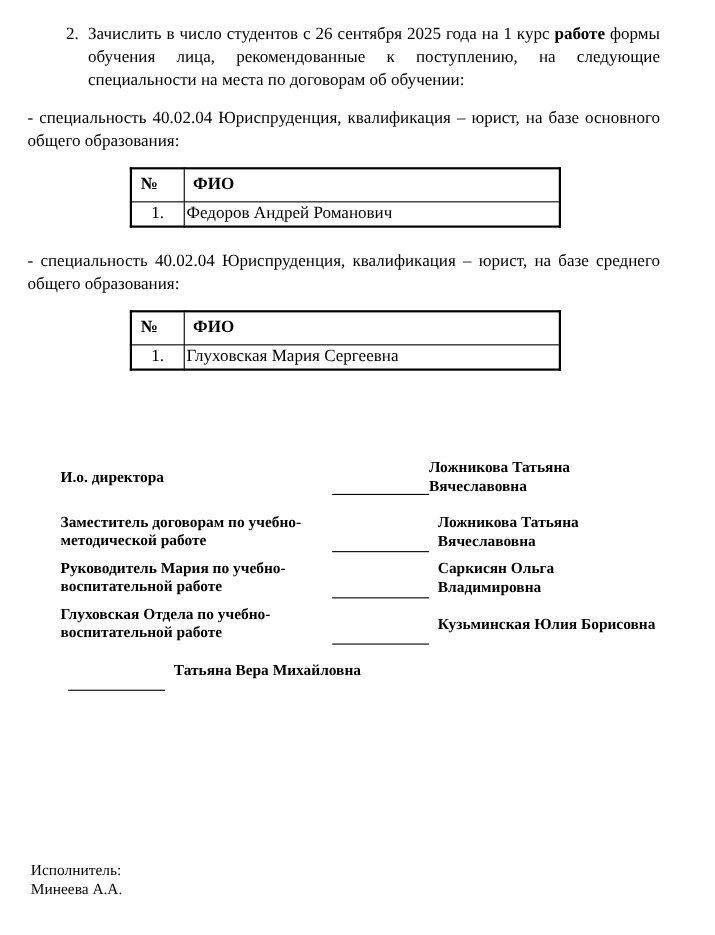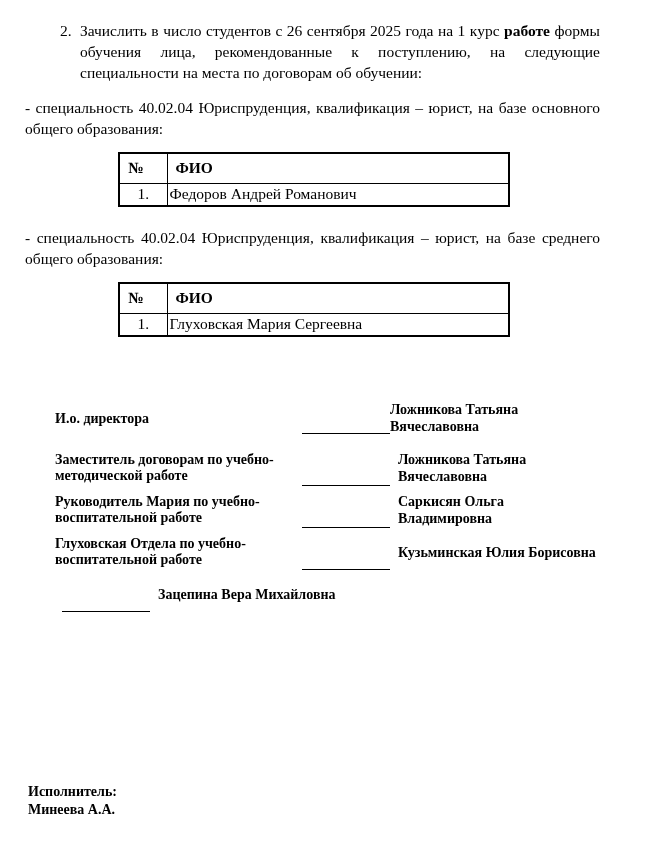--- a/index.html
+++ b/index.html
@@ -51,21 +51,21 @@
   }
   .doc-table td {
     height: 23px;
     vertical-align: middle;
     padding-left: 2px;
     font-size: 15.5px;
   }
   .doc-table td.num { text-align: center; padding-left: 0; }
 
   
-  .signatures { margin-top: 64px; margin-left: 30px; }
+  .signatures { margin-top: 80px; margin-left: 30px; }
   .sig-row {
     display: flex;
     min-height: 42px;
     font-size: 14px;
     font-weight: bold;
   }
   .sig-row.first { min-height: 36px; margin-bottom: 10px; }
   .sig-title { width: 240px; line-height: 16px; align-self: center; }
   .sig-line {
     width: 88px;
@@ -78,21 +78,21 @@
   .sig-name { flex: 1; padding-left: 8px; align-self: center; line-height: 17px; }
   .sig-row.first .sig-name { align-self: flex-start; padding-left: 0; }
 
   
   .executor {
     position: absolute;
     left: 28px;
     top: 783px;
     font-size: 14px;
     line-height: 18px;
-    font-weight: bold;
+    font-weight: normal;
   }
 </style>
 </head>
 <body>
 
 <div class="page">
 
   <div class="para-numbered">
     <span class="para-number">2.</span>
     <span>Зачислить в число студентов с 26 сентября 2025 года на 1 курс </span><span class="bold">работе</span><span> формы обучения лица, рекомендованные к поступлению, на следующие специальности на места по договорам об обучении:</span>
@@ -157,21 +157,21 @@
     </div>
 
     <div class="sig-row">
       <div class="sig-title">Глуховская Отдела по учебно-воспитательной работе</div>
       <div class="sig-line"></div>
       <div class="sig-name">Кузьминская Юлия Борисовна</div>
     </div>
 
     <div class="sig-row">
       <div class="sig-line"></div>
-      <div class="sig-name">Зацепина Вера Михайловна</div>
+      <div class="sig-name">Татьяна Вера Михайловна</div>
     </div>
 
   </div>
 
   <div class="executor">
     <div>Исполнитель:</div>
     <div>Минеева А.А.</div>
   </div>
 
 </div>

